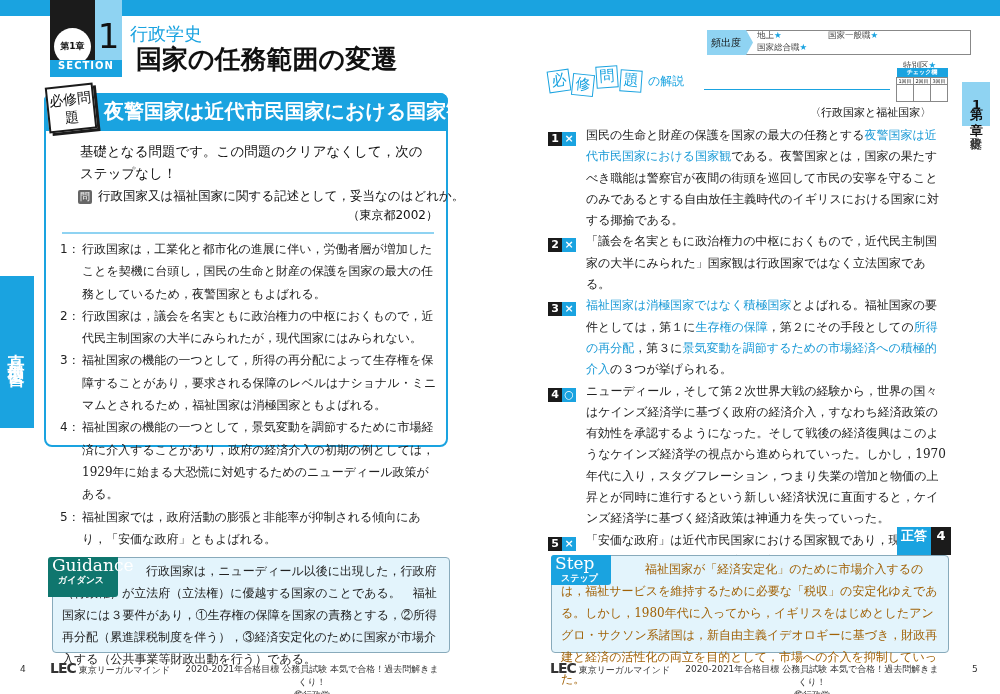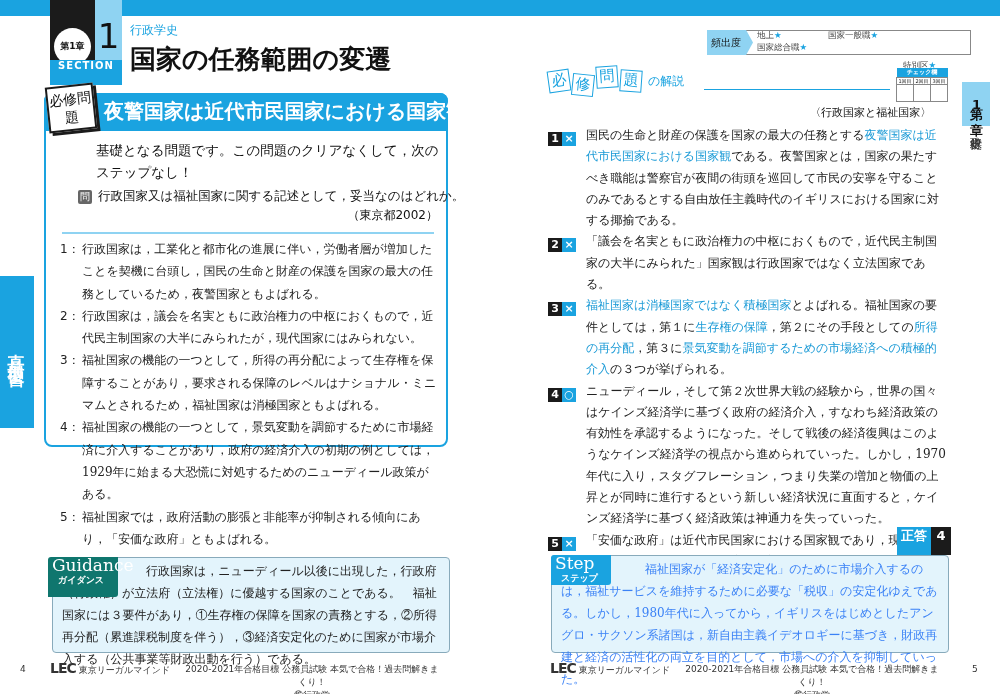--- a/index.html
+++ b/index.html
@@ -12,35 +12,35 @@
 
   
   .chap-block { position: absolute; left: 50px; top: 0; width: 72px; height: 70px; }
   .chap-dark { position: absolute; left: 0; top: 0; width: 45px; height: 60px; background: #1b1b1b; }
   .chap-circle { position: absolute; left: 4px; top: 28px; width: 37px; height: 37px; border-radius: 50%;
                  background: #fff; display: flex; align-items: center; justify-content: center;
                  font-size: 9px; font-weight: bold; color: #111; }
   .chap-light { position: absolute; left: 45px; top: 0; width: 27px; height: 60px; background: #8fd3f2;
                 display: flex; align-items: flex-end; justify-content: center; padding-bottom: 4px;
                 font-size: 34px; color: #111; font-weight: normal; }
-  .section-label { position: absolute; left: 0; top: 60px; width: 72px; height: 25px; background: #1aa3e0;
+  .section-label { position: absolute; left: 0; top: 60px; width: 72px; height: 17px; background: #1aa3e0;
                    color: #fff; font-size: 10px; font-weight: bold; letter-spacing: 1px; text-align: center; line-height: 11px; }
-  .subject { position: absolute; left: 130px; top: 22px; font-size: 12px; color: #1aa3e0; }
-  .title { position: absolute; left: 130px; top: 42px; font-size: 26px; font-weight: bold; color: #111; }
+  .subject { position: absolute; left: 130px; top: 22px; font-size: 18px; color: #1aa3e0; }
+  .title { position: absolute; left: 136px; top: 42px; font-size: 26px; font-weight: bold; color: #111; }
 
   
   .prob-box { position: absolute; left: 44px; top: 93px; width: 404px; height: 354px; border: 2px solid #1aa3e0;
               border-radius: 8px; background: #fff; }
   .prob-head { position: absolute; left: 44px; top: 93px; width: 404px; height: 38px; background: #1aa3e0;
                border-radius: 8px 8px 0 0; }
   .prob-head-text { position: absolute; left: 104px; top: 98px; color: #fff; font-size: 20px; font-weight: bold; }
   .hisshu-tag { position: absolute; left: 47px; top: 85px; width: 48px; height: 46px; background: #fff;
                 border: 2px solid #1b1b1b; transform: rotate(-6deg); box-shadow: 3px 3px 0 #1b1b1b;
                 font-size: 14px; line-height: 18px; text-align: center; padding-top: 3px; color: #111; }
-  .intro { position: absolute; left: 96px; top: 140px; width: 350px; font-size: 13.5px; line-height: 22px; color: #111; font-family: Liberation Serif, serif; }
+  .intro { position: absolute; left: 80px; top: 140px; width: 350px; font-size: 13.5px; line-height: 22px; color: #111; }
   .q-line { position: absolute; left: 78px; top: 188px; font-size: 12.5px; color: #111; display: flex; align-items: center; gap: 6px; }
   .q-icon { display: inline-block; width: 14px; height: 14px; background: #666; color: #fff; font-size: 10px;
             text-align: center; line-height: 14px; border-radius: 2px; }
   .q-source { position: absolute; right: 62px; top: 207px; font-size: 12px; color: #111; }
   .divider { position: absolute; left: 62px; top: 232px; width: 372px; height: 2px; background: #8fd3f2; }
   .choices { position: absolute; left: 60px; top: 238px; width: 380px; font-size: 12px; line-height: 22.3px; color: #222; }
   .choice { display: flex; }
   .choice .num { width: 22px; flex-shrink: 0; font-family: "DejaVu Sans", sans-serif; }
 
   
@@ -91,21 +91,21 @@
   .side-sub-r { position: absolute; left: 967px; top: 128px; font-size: 12px; color: #333; writing-mode: vertical-rl;
                 text-orientation: upright; }
 
   .seitou { position: absolute; left: 897px; top: 527px; display: flex; height: 28px; }
   .seitou .l { background: #1aa3e0; color: #fff; font-size: 13px; font-weight: bold; padding: 0 4px; line-height: 18px; }
   .seitou .r { background: #1b1b1b; color: #fff; font-size: 13px; font-weight: bold; width: 20px; text-align: center; line-height: 18px; }
 
   .step-box { position: absolute; left: 551px; top: 555px; width: 398px; height: 98px; background: #e3f4fc;
               border: 1px solid #8ab; border-radius: 4px; }
   .step-badge { position: absolute; left: 551px; top: 555px; width: 60px; height: 30px; background: #1aa3e0; color: #fff; border-radius: 3px 0 3px 0; }
-  .step-text { position: absolute; left: 561px; top: 558px; width: 384px; font-size: 12px; line-height: 22px; color: #3b82f6; }
+  .step-text { position: absolute; left: 561px; top: 558px; width: 384px; font-size: 12px; line-height: 22px; color: #a16207; }
 </style>
 </head>
 <body>
 
 <div class="topbar"></div>
 
 <div class="page left">
   <div class="chap-block">
     <div class="chap-dark"></div>
     <div class="chap-circle sans">第1章</div>

